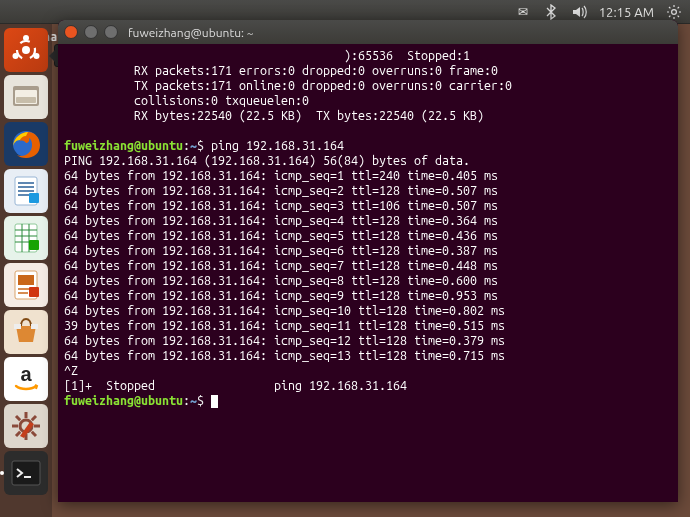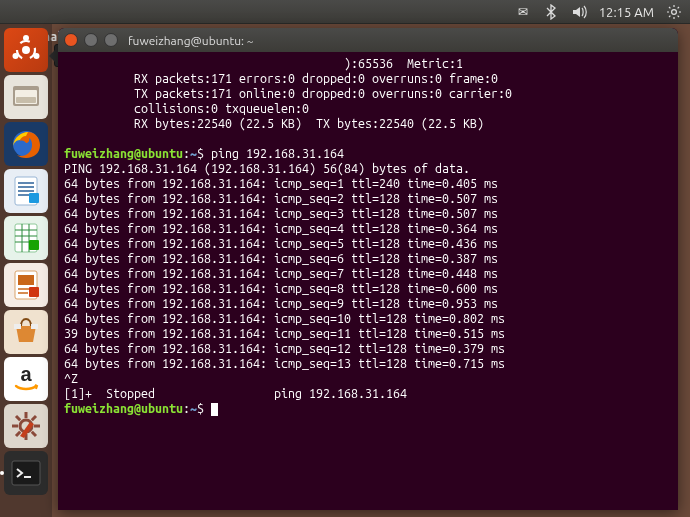--- a/index.html
+++ b/index.html
@@ -51,21 +51,21 @@
   font-size: 12px;
   white-space: nowrap;
   border: 1px solid #1a1a1a;
 }
 .tooltip::before {
   content: ""; position: absolute; left: -6px; top: 50%; transform: translateY(-50%);
   border: 6px solid transparent; border-right-color: #2c2c2c; border-left-width: 0;
 }
 
 .term-window {
-  position: absolute; left: 58px; top: 28px;
+  position: absolute; left: 58px; top: 20px;
   width: 620px; height: 482px;
   background: #2c001e;
   border-radius: 6px 6px 0 0;
   color: #eee;
   font-family: "Ubuntu Mono", "DejaVu Sans Mono", monospace;
   font-size: 12.5px;
   box-shadow: 0 3px 15px rgba(0,0,0,.5);
   overflow: hidden;
 }
 .term-titlebar {
@@ -199,31 +199,31 @@
 
 <div class="tooltip">Search your computer and online sources</div>
 
 <div class="term-window">
   <div class="term-titlebar">
     <span class="win-btn close"></span>
     <span class="win-btn"></span>
     <span class="win-btn"></span>
     <span style="margin-left:4px;">fuweizhang@ubuntu: ~</span>
   </div>
-  <div class="term-body"><span style="visibility:hidden">                                        </span><span class="out">):65536  Metric:1</span>
+  <div class="term-body"><span style="visibility:hidden">                                        </span><span class="out">):65536  Stopped:1</span>
 <span class="out">          RX packets:171 errors:0 dropped:0 overruns:0 frame:0</span>
 <span class="out">          TX packets:171 online:0 dropped:0 overruns:0 carrier:0</span>
 <span class="out">          collisions:0 txqueuelen:0</span>
 <span class="out">          RX bytes:22540 (22.5 KB)  TX bytes:22540 (22.5 KB)</span>
 
 <span class="prompt-user">fuweizhang</span><span class="prompt-user">@</span><span class="prompt-host">ubuntu</span><span class="prompt-dollar">:</span><span class="prompt-path">~</span><span class="prompt-dollar">$</span> <span class="cmd">ping 192.168.31.164</span>
 <span class="out">PING 192.168.31.164 (192.168.31.164) 56(84) bytes of data.</span>
 <span class="out">64 bytes from 192.168.31.164: icmp_seq=1 ttl=240 time=0.405 ms</span>
 <span class="out">64 bytes from 192.168.31.164: icmp_seq=2 ttl=128 time=0.507 ms</span>
-<span class="out">64 bytes from 192.168.31.164: icmp_seq=3 ttl=128 time=0.507 ms</span>
+<span class="out">64 bytes from 192.168.31.164: icmp_seq=3 ttl=106 time=0.507 ms</span>
 <span class="out">64 bytes from 192.168.31.164: icmp_seq=4 ttl=128 time=0.364 ms</span>
 <span class="out">64 bytes from 192.168.31.164: icmp_seq=5 ttl=128 time=0.436 ms</span>
 <span class="out">64 bytes from 192.168.31.164: icmp_seq=6 ttl=128 time=0.387 ms</span>
 <span class="out">64 bytes from 192.168.31.164: icmp_seq=7 ttl=128 time=0.448 ms</span>
 <span class="out">64 bytes from 192.168.31.164: icmp_seq=8 ttl=128 time=0.600 ms</span>
 <span class="out">64 bytes from 192.168.31.164: icmp_seq=9 ttl=128 time=0.953 ms</span>
 <span class="out">64 bytes from 192.168.31.164: icmp_seq=10 ttl=128 time=0.802 ms</span>
 <span class="out">39 bytes from 192.168.31.164: icmp_seq=11 ttl=128 time=0.515 ms</span>
 <span class="out">64 bytes from 192.168.31.164: icmp_seq=12 ttl=128 time=0.379 ms</span>
 <span class="out">64 bytes from 192.168.31.164: icmp_seq=13 ttl=128 time=0.715 ms</span>

